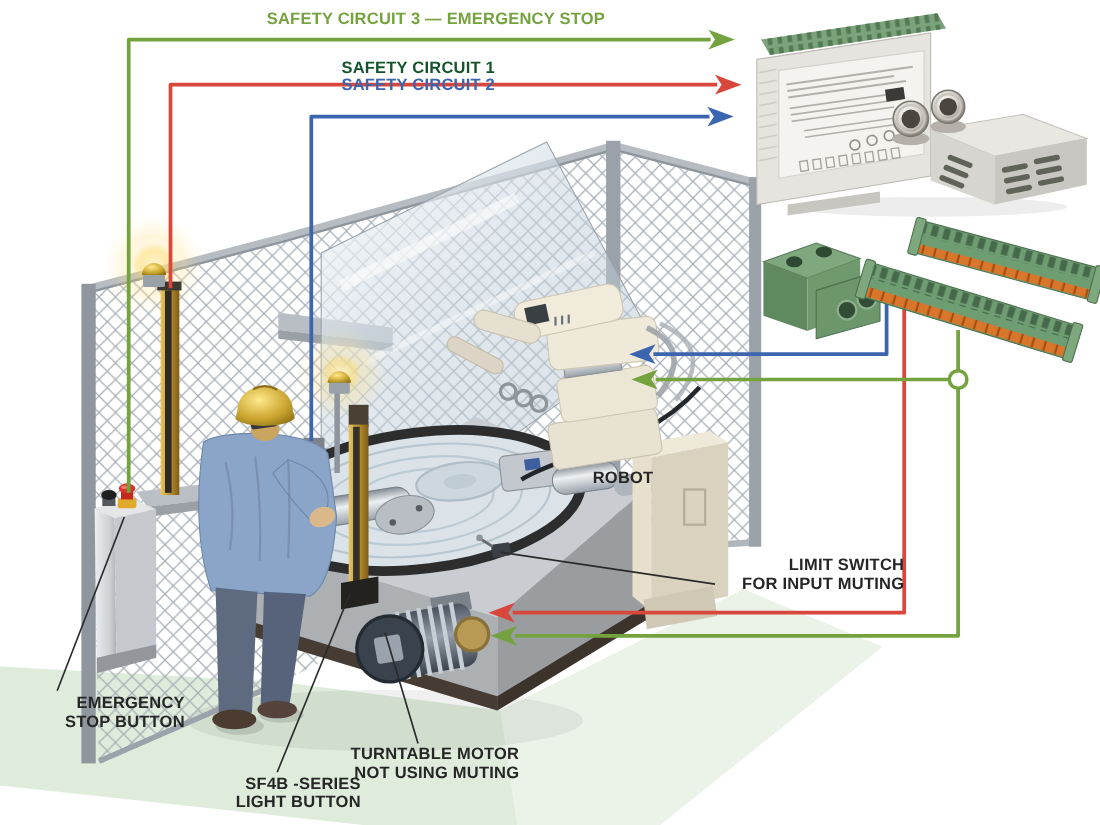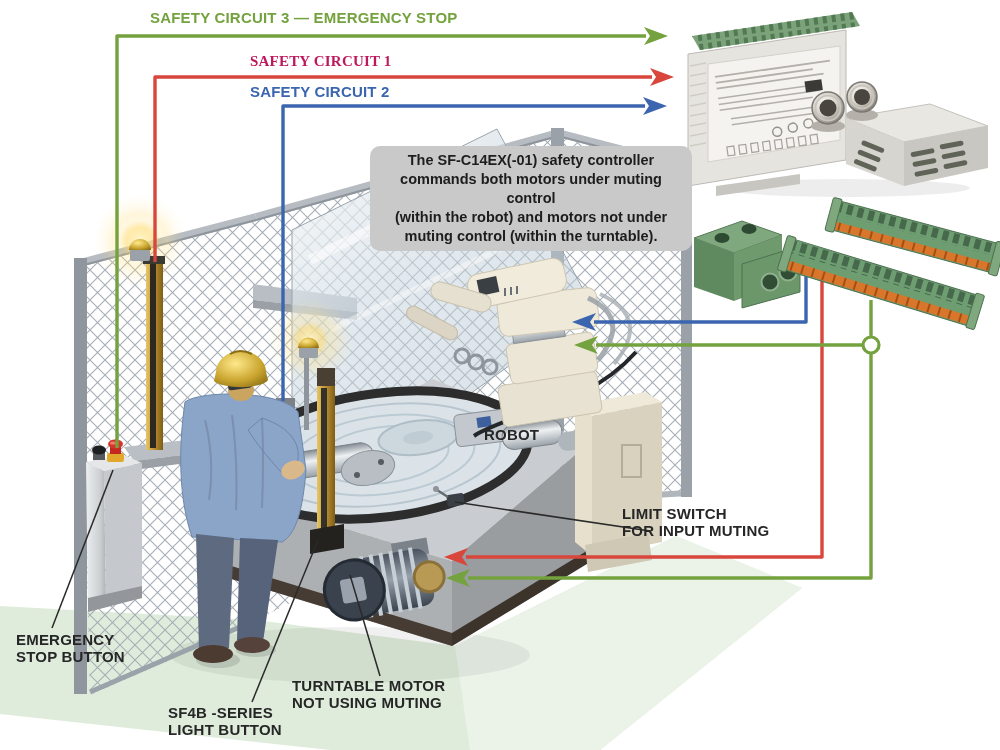--- a/index.html
+++ b/index.html
@@ -1,22 +1,22 @@
 <!DOCTYPE html>
 <html><head>
 <meta charset="utf-8">
 <style>
   html,body{margin:0;padding:0;background:#ffffff;}
   .stage{position:relative;width:1000px;height:750px;background:#ffffff;overflow:hidden;
          font-family:"Liberation Sans", sans-serif;}
   .stage svg{position:absolute;left:0;top:0;}
   .lbl{position:absolute;font-weight:bold;font-size:15px;line-height:17px;color:#262626;
-       text-align:left;white-space:pre-line;letter-spacing:.2px;z-index:3;}
+       text-align:right;white-space:pre-line;letter-spacing:.2px;z-index:3;}
   .c-green{color:#74a23e;}
-  .c-red{color:#be185d;font-family:Liberation Serif, serif;}
+  .c-red{color:#14532d;}
   .c-blue{color:#3b66af;}
   .callout{position:absolute;left:370px;top:146px;width:322px;box-sizing:border-box;
            background:#c9c9c9;border-radius:10px;padding:5px 6px;z-index:3;
            font-weight:bold;font-size:14.5px;line-height:19px;color:#1d1d1d;
            text-align:center;white-space:pre-line;}
 </style>
 </head>
 <body>
 
 <div class="stage">
@@ -385,26 +385,22 @@
   <g stroke="#2a2a2a" stroke-width="1.5">
     <line x1="113" y1="470" x2="52" y2="628"></line>
     <line x1="318" y1="540" x2="252" y2="702"></line>
     <line x1="350" y1="575" x2="380" y2="676"></line>
     <line x1="455" y1="502" x2="650" y2="531"></line>
   </g>
 </svg>
 
 <div class="lbl c-green" style="left:150px;top:9px;width:400px;">SAFETY CIRCUIT 3 — EMERGENCY STOP</div>
 <div class="lbl c-red" style="left:250px;top:53px;width:200px;">SAFETY CIRCUIT 1</div>
-<div class="lbl c-blue" style="left:250px;top:83px;width:200px;">SAFETY CIRCUIT 2</div>
-
-<div class="callout">The SF-C14EX(-01) safety controller
-commands both motors under muting control
-(within the robot) and motors not under
-muting control (within the turntable).</div>
+<div class="lbl c-blue" style="left:250px;top:69px;width:200px;">SAFETY CIRCUIT 2</div>
+
 
 <div class="lbl" style="left:484px;top:426px;width:110px;">ROBOT</div>
 <div class="lbl" style="left:622px;top:505px;width:200px;">LIMIT SWITCH
 FOR INPUT MUTING</div>
 <div class="lbl" style="left:16px;top:631px;width:152px;">EMERGENCY
 STOP BUTTON</div>
 <div class="lbl" style="left:168px;top:704px;width:160px;">SF4B -SERIES
 LIGHT BUTTON</div>
 <div class="lbl" style="left:292px;top:677px;width:180px;">TURNTABLE MOTOR
 NOT USING MUTING</div>

